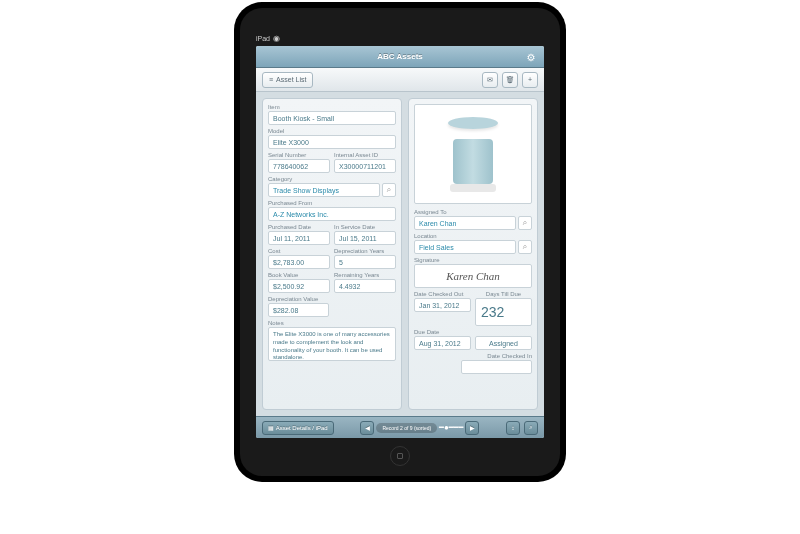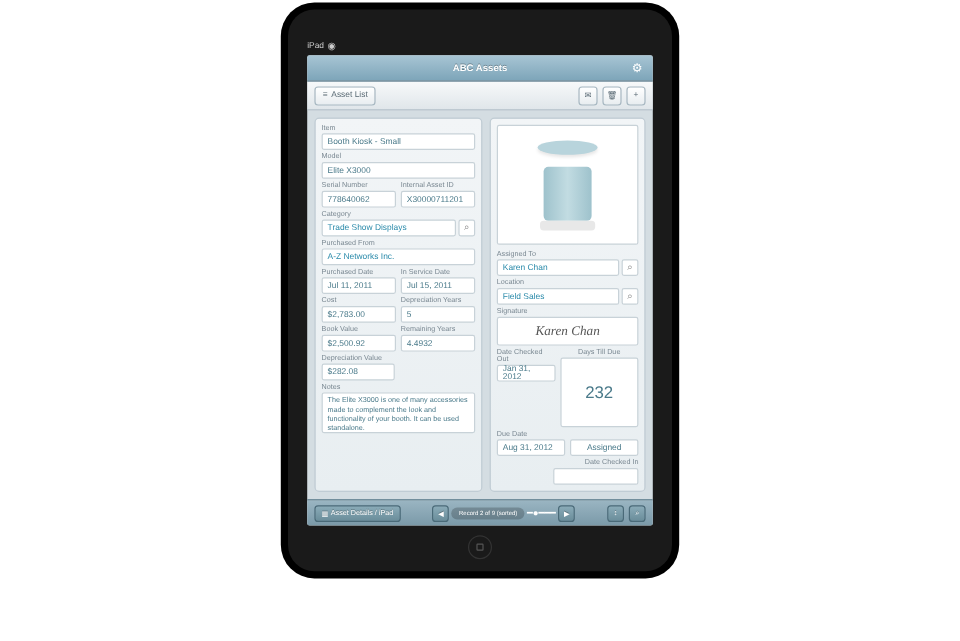--- a/index.html
+++ b/index.html
@@ -28,21 +28,21 @@
 .mag{width:14px;height:14px;background:#fff;border:1px solid #c8d2d8;border-radius:2px;display:flex;align-items:center;justify-content:center;font-size:8px;color:#888;margin-left:2px}
 .fld-w-mag{display:flex;align-items:center}
 .fld-w-mag .fld{flex:1}
 .notes{height:34px;background:#fff;border:1px solid #c8d2d8;border-radius:2px;padding:3px 4px;font-size:6px;color:#4a7a8a;line-height:1.3}
 .img-box{height:100px;background:#fff;border:1px solid #c8d2d8;border-radius:2px;display:flex;align-items:center;justify-content:center;margin-bottom:2px}
 .kiosk{width:60px;height:75px;position:relative}
 .kiosk-top{width:50px;height:12px;background:#b8d4dc;border-radius:50%;position:absolute;top:0;left:5px;box-shadow:0 2px 3px rgba(0,0,0,.1)}
 .kiosk-body{width:40px;height:45px;background:linear-gradient(90deg,#9ec2cc,#c2dce2,#9ec2cc);position:absolute;top:22px;left:10px;border-radius:4px}
 .kiosk-base{width:46px;height:8px;background:#e8e8e8;border-radius:3px;position:absolute;bottom:0;left:7px}
 .sig-box{height:24px;background:#fff;border:1px solid #c8d2d8;border-radius:2px;display:flex;align-items:center;justify-content:center;font-family:cursive;font-size:11px;color:#555;font-style:italic}
-.big-box{text-align:right;padding:20px}
+.big-box{text-align:right;padding:5px}
 .big-num{font-size:14px;color:#4a7a8a;font-weight:300}
 .footer{height:22px;background:linear-gradient(#9ab5c2,#7a99a8);border-top:1px solid #5a7a8a;display:flex;align-items:center;padding:0 6px;gap:4px}
 .ft-btn{height:14px;background:linear-gradient(#8aabb8,#6a8d9a);border:1px solid #4a6a78;border-radius:3px;padding:0 5px;font-size:6px;color:#fff;display:flex;align-items:center;gap:2px;text-shadow:0 -1px 0 rgba(0,0,0,.3)}
 .ft-center{flex:1;display:flex;align-items:center;justify-content:center;gap:2px}
 .ft-nav{width:14px;justify-content:center;padding:0}
 .ft-pill{background:rgba(0,0,0,.2);border-radius:7px;padding:2px 6px;font-size:5px;color:#fff}
 .home-btn{position:absolute;bottom:10px;left:50%;transform:translateX(-50%);width:20px;height:20px;border:1px solid #333;border-radius:50%;display:flex;align-items:center;justify-content:center}
 .home-sq{width:6px;height:6px;border:1px solid #555;border-radius:1px}
 </style>
 </head>

